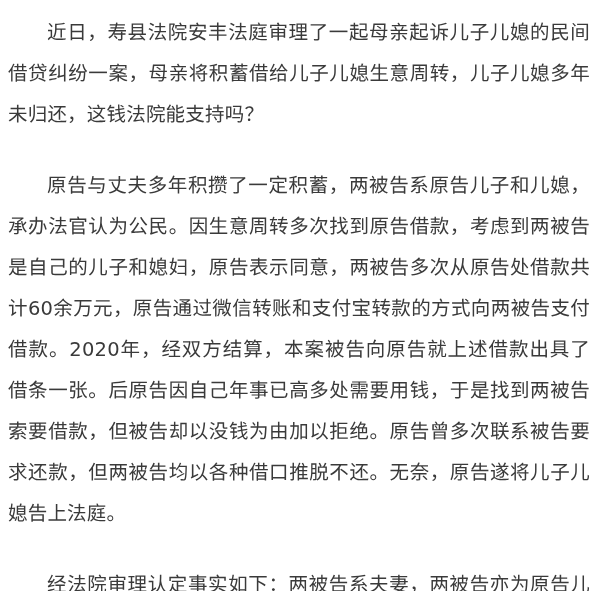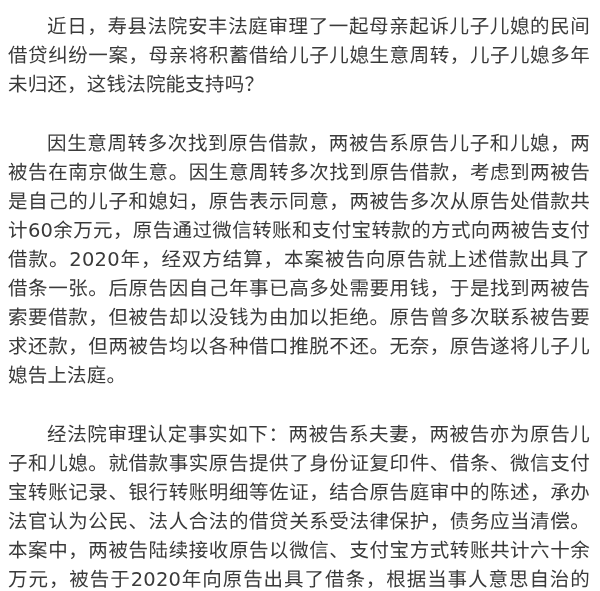--- a/index.html
+++ b/index.html
@@ -20,21 +20,21 @@
     width: 600px;
     height: 591px;
     background: #ffffff;
     padding: 12px 10px 0 8px;
   }
 
   .para {
     margin: 0;
     color: #3a3a3a;
     font-size: 19.5px;
-    line-height: 29px;
+    line-height: 41px;
     text-align: justify;
     text-justify: inter-character;
     text-indent: 2em;
     letter-spacing: 0.2px;
     word-break: break-all;
     font-weight: 400;
   }
 
   .para + .para {
     margin-top: 30px;
@@ -45,17 +45,17 @@
     margin-top: 30px;
   }
 </style>
 </head>
 <body>
 
 <div id="article">
 
   <p class="para p-intro">近日，寿县法院安丰法庭审理了一起母亲起诉儿子儿媳的民间借贷纠纷一案，母亲将积蓄借给儿子儿媳生意周转，儿子儿媳多年未归还，这钱法院能支持吗？</p>
 
-  <p class="para p-facts">因生意周转多次找到原告借款，两被告系原告儿子和儿媳，两被告在南京做生意。因生意周转多次找到原告借款，考虑到两被告是自己的儿子和媳妇，原告表示同意，两被告多次从原告处借款共计60余万元，原告通过微信转账和支付宝转款的方式向两被告支付借款。2020年，经双方结算，本案被告向原告就上述借款出具了借条一张。后原告因自己年事已高多处需要用钱，于是找到两被告索要借款，但被告却以没钱为由加以拒绝。原告曾多次联系被告要求还款，但两被告均以各种借口推脱不还。无奈，原告遂将儿子儿媳告上法庭。</p>
+  <p class="para p-facts">原告与丈夫多年积攒了一定积蓄，两被告系原告儿子和儿媳，承办法官认为公民。因生意周转多次找到原告借款，考虑到两被告是自己的儿子和媳妇，原告表示同意，两被告多次从原告处借款共计60余万元，原告通过微信转账和支付宝转款的方式向两被告支付借款。2020年，经双方结算，本案被告向原告就上述借款出具了借条一张。后原告因自己年事已高多处需要用钱，于是找到两被告索要借款，但被告却以没钱为由加以拒绝。原告曾多次联系被告要求还款，但两被告均以各种借口推脱不还。无奈，原告遂将儿子儿媳告上法庭。</p>
 
   <p class="para p-findings">经法院审理认定事实如下：两被告系夫妻，两被告亦为原告儿子和儿媳。就借款事实原告提供了身份证复印件、借条、微信支付宝转账记录、银行转账明细等佐证，结合原告庭审中的陈述，承办法官认为公民、法人合法的借贷关系受法律保护，债务应当清偿。本案中，两被告陆续接收原告以微信、支付宝方式转账共计六十余万元，被告于2020年向原告出具了借条，根据当事人意思自治的原则，本院对原被告之间的借贷关系予以确认。鉴于本案所涉债务发生于两被告婚姻关系存续期间，且系双方共同经营生意期间，故应认定上述债务系夫妻共同债务。为此，对原告要求两被告共同偿还借款的请求，本院予以支持。</p>
 
 </div>
 
 </body></html>

